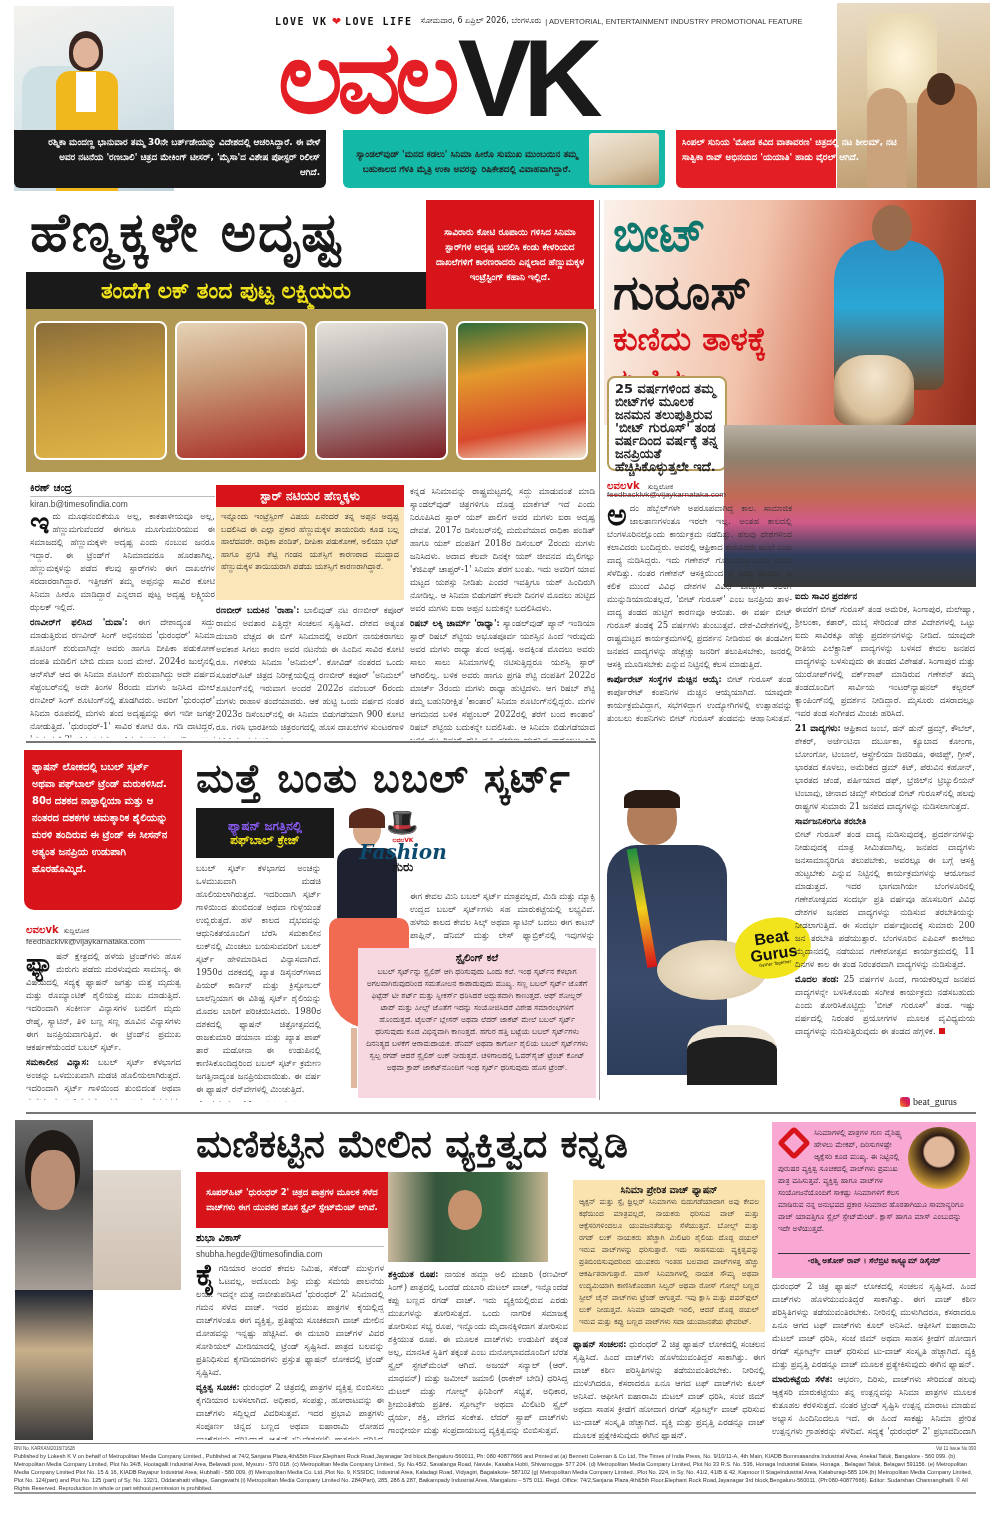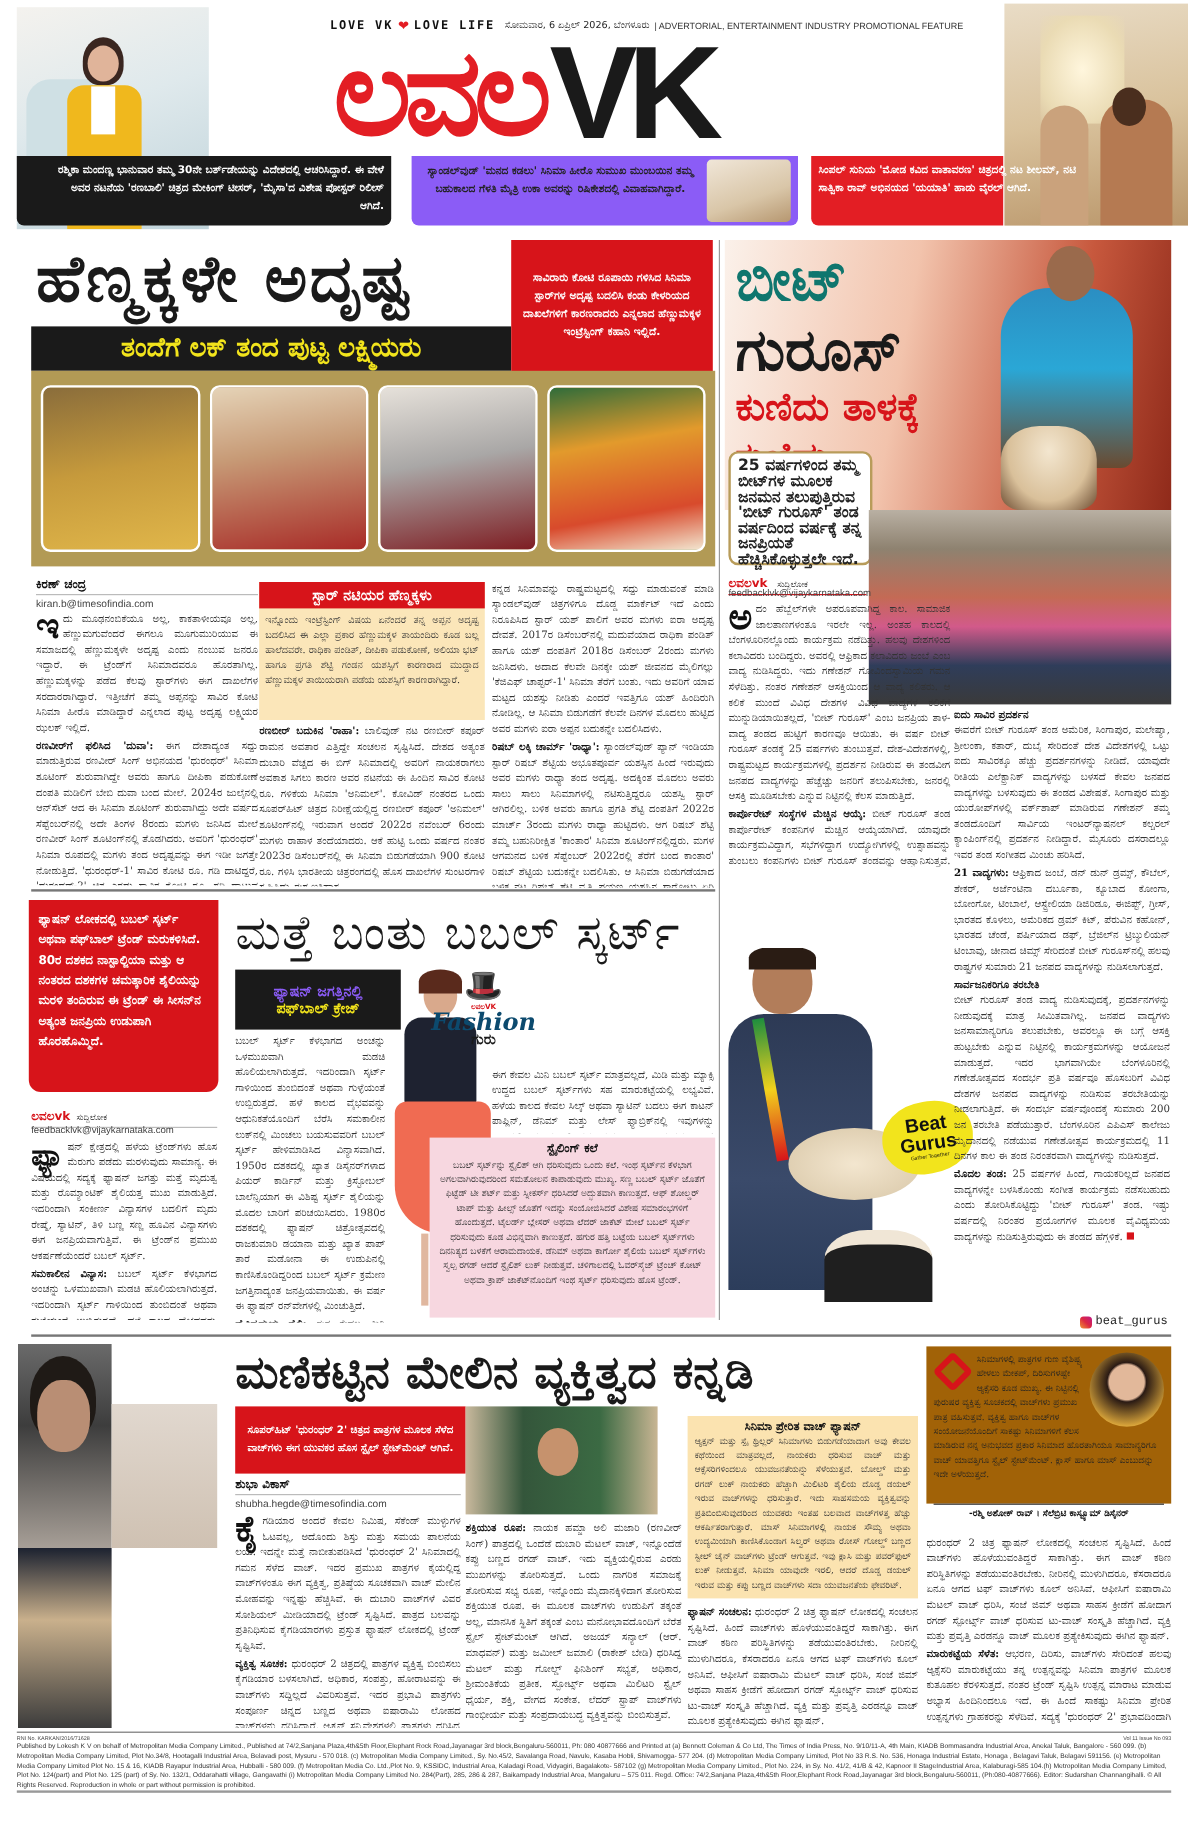--- a/index.html
+++ b/index.html
@@ -42,21 +42,21 @@
 <div class="abs" style="left:837px;top:3px;width:178px;height:185px;background:linear-gradient(170deg,#e9dcc6 0%,#d9c29c 50%,#b89468 100%);overflow:hidden">
   <div style="position:absolute;left:30px;top:10px;width:70px;height:90px;background:radial-gradient(ellipse at center,#fff6dd 0%,#eadbb4 70%,transparent 100%)"></div>
   <div style="position:absolute;left:30px;top:85px;width:40px;height:100px;background:#caa27c;border-radius:20px 20px 0 0"></div>
   <div style="position:absolute;left:80px;top:80px;width:60px;height:105px;background:#b57a52;border-radius:24px 24px 0 0"></div>
   <div style="position:absolute;left:90px;top:70px;width:28px;height:32px;background:#4a2e1e;border-radius:50%"></div>
 </div>
 
 <div class="abs" style="left:14px;top:130px;width:312px;height:58px;background:#1a1a1a;border-radius:0 0 6px 6px;padding:5px 6px 4px 30px">
   <div style="color:#fff;font-size:8.8px;line-height:15px;text-align:right;font-weight:bold">ರಶ್ಮಿಕಾ ಮಂದಣ್ಣ ಭಾನುವಾರ ತಮ್ಮ 30ನೇ ಬರ್ತ್‌ಡೇಯನ್ನು ವಿದೇಶದಲ್ಲಿ ಆಚರಿಸಿದ್ದಾರೆ. ಈ ವೇಳೆ ಅವರ ನಟನೆಯ 'ರಣಬಾಲಿ' ಚಿತ್ರದ ಮೇಕಿಂಗ್ ಟೀಸರ್, 'ಮೈಸಾ'ದ ವಿಶೇಷ ಪೋಸ್ಟರ್ ರಿಲೀಸ್ ಆಗಿದೆ.</div>
 </div>
-<div class="abs" style="left:343px;top:130px;width:322px;height:58px;background:#8b5cf6;border-radius:0 0 6px 6px;padding:6px 80px 4px 6px">
+<div class="abs" style="left:343px;top:130px;width:322px;height:58px;background:#14b8a6;border-radius:0 0 6px 6px;padding:17px 80px 4px 6px">
   <div style="color:#222;font-size:8.8px;line-height:15px;text-align:center;font-weight:bold">ಸ್ಯಾಂಡಲ್‌ವುಡ್ 'ಮನದ ಕಡಲು' ಸಿನಿಮಾ ಹೀರೊ ಸುಮುಖ ಮುಂಬಯಿನ ತಮ್ಮ ಬಹುಕಾಲದ ಗೆಳತಿ ಮೈತ್ರಿ ಉಕಾ ಅವರನ್ನು ರಿಷಿಕೇಶದಲ್ಲಿ ವಿವಾಹವಾಗಿದ್ದಾರೆ.</div>
   <div style="position:absolute;right:6px;top:3px;width:70px;height:52px;border-radius:4px;background:linear-gradient(160deg,#f0e6d8,#d9c6a8 60%,#b69770)"></div>
 </div>
 <div class="abs" style="left:676px;top:130px;width:160px;height:58px;background:#e31e24;border-radius:0 0 0 6px;padding:5px 0 4px 6px">
   <div style="color:#fff;font-size:8.8px;line-height:15px;font-weight:bold;width:215px;position:relative;z-index:2">ಸಿಂಪಲ್ ಸುನಿಯ 'ಮೋಡ ಕವಿದ ವಾತಾವರಣ' ಚಿತ್ರದಲ್ಲಿ ನಟ ಶೀಲಮ್, ನಟಿ ಸಾತ್ವಿಕಾ ರಾವ್ ಅಭಿನಯದ 'ಯಯಾತಿ' ಹಾಡು ವೈರಲ್ ಆಗಿದೆ.</div>
 </div>
 
 <div class="abs" style="left:30px;top:198px;width:400px;font-size:54px;font-weight:bold;color:#1a1a1a;letter-spacing:2px;line-height:70px;white-space:nowrap">ಹೆಣ್ಮಕ್ಕಳೇ ಅದೃಷ್ಟ</div>
 <div class="abs" style="left:26px;top:272px;width:400px;height:37px;background:#1a1a1a;display:flex;align-items:center;justify-content:center">
   <span style="color:#f2e41c;font-size:22px;font-weight:bold;white-space:nowrap">ತಂದೆಗೆ ಲಕ್ ತಂದ ಪುಟ್ಟ ಲಕ್ಷ್ಮಿಯರು</span>
@@ -140,37 +140,37 @@
 </div>
 
 <div class="abs txt" style="left:795px;top:590px;width:180px;height:510px;overflow:hidden">
   <p><span class="sub">ಐದು ಸಾವಿರ ಪ್ರದರ್ಶನ</span><br><span>ಈವರೆಗೆ ಬೀಟ್ ಗುರೂಸ್ ತಂಡ ಅಮೆರಿಕ, ಸಿಂಗಾಪುರ, ಮಲೇಷ್ಯಾ, ಶ್ರೀಲಂಕಾ, ಕತಾರ್, ದುಬೈ ಸೇರಿದಂತೆ ದೇಶ ವಿದೇಶಗಳಲ್ಲಿ ಒಟ್ಟು ಐದು ಸಾವಿರಕ್ಕೂ ಹೆಚ್ಚು ಪ್ರದರ್ಶನಗಳನ್ನು ನೀಡಿದೆ. ಯಾವುದೇ ರೀತಿಯ ಎಲೆಕ್ಟ್ರಾನಿಕ್ ವಾದ್ಯಗಳನ್ನು ಬಳಸದೆ ಕೇವಲ ಜನಪದ ವಾದ್ಯಗಳನ್ನು ಬಳಸುವುದು ಈ ತಂಡದ ವಿಶೇಷತೆ. ಸಿಂಗಾಪುರ ಮತ್ತು ಯುರೋಪ್‌ಗಳಲ್ಲಿ ವರ್ಕ್‌ಶಾಪ್ ಮಾಡಿರುವ ಗಣೇಶನ್ ತಮ್ಮ ತಂಡದೊಂದಿಗೆ ಸಾರ್ವಿಯ ಇಂಟರ್‌ನ್ಯಾಷನಲ್ ಕಲ್ಚರಲ್ ಕ್ಯಾಂಪಿಂಗ್‌ನಲ್ಲಿ ಪ್ರದರ್ಶನ ನೀಡಿದ್ದಾರೆ. ಮೈಸೂರು ದಸರಾದಲ್ಲೂ ಇವರ ತಂಡ ಸಂಗೀತದ ಮಿಂಚು ಹರಿಸಿದೆ.</span></p>
   <p><span class="sub">21 ವಾದ್ಯಗಳು:</span> <span>ಆಫ್ರಿಕಾದ ಜಂಬೆ, ಡನ್ ಡುನ್ ಡ್ರಮ್ಸ್, ಕೌಬೆಲ್, ಶೇಕರ್, ಅರ್ಜೆಂಟಿನಾ ದರ್ಬೂಕಾ, ಕ್ಯೂಬಾದ ಕೋಂಗಾ, ಬೋಂಗೋ, ಟಿಂಬಾಲೆ, ಆಸ್ಟ್ರೇಲಿಯಾ ಡಿಜಿರಿಡೂ, ಈಜಿಪ್ಟ್, ಗ್ರೀಸ್, ಭಾರತದ ಕೊಳಲು, ಅಮೆರಿಕದ ಡ್ರಮ್ ಕಿಟ್, ಪೆರುವಿನ ಕಹೋನ್, ಭಾರತದ ಚೆಂಡೆ, ಪರ್ಷಿಯಾದ ಡಫ್, ಬ್ರೆಜಿಲ್‌ನ ಟ್ರಿಬ್ಯುಲಿಯನ್ ಟಿಂಬಾವು, ಚೀನಾದ ಚಿಮ್ಸ್ ಸೇರಿದಂತೆ ಬೀಟ್ ಗುರೂಸ್‌ನಲ್ಲಿ ಹಲವು ರಾಷ್ಟ್ರಗಳ ಸುಮಾರು 21 ಜನಪದ ವಾದ್ಯಗಳನ್ನು ನುಡಿಸಲಾಗುತ್ತದೆ.</span></p>
   <p><span class="sub">ಸಾರ್ವಜನಿಕರಿಗೂ ತರಬೇತಿ</span><br><span>ಬೀಟ್ ಗುರೂಸ್ ತಂಡ ವಾದ್ಯ ನುಡಿಸುವುದಕ್ಕೆ, ಪ್ರದರ್ಶನಗಳನ್ನು ನೀಡುವುದಕ್ಕೆ ಮಾತ್ರ ಸೀಮಿತವಾಗಿಲ್ಲ. ಜನಪದ ವಾದ್ಯಗಳು ಜನಸಾಮಾನ್ಯರಿಗೂ ತಲುಪಬೇಕು, ಅವರಲ್ಲೂ ಈ ಬಗ್ಗೆ ಆಸಕ್ತಿ ಹುಟ್ಟಬೇಕು ಎನ್ನುವ ನಿಟ್ಟಿನಲ್ಲಿ ಕಾರ್ಯಕ್ರಮಗಳನ್ನು ಆಯೋಜನೆ ಮಾಡುತ್ತದೆ. ಇದರ ಭಾಗವಾಗಿಯೇ ಬೆಂಗಳೂರಿನಲ್ಲಿ ಗಣೇಶೋತ್ಸವದ ಸಂದರ್ಭ ಪ್ರತಿ ವರ್ಷವೂ ಹೊಸಬರಿಗೆ ವಿವಿಧ ದೇಶಗಳ ಜನಪದ ವಾದ್ಯಗಳನ್ನು ನುಡಿಸುವ ತರಬೇತಿಯನ್ನು ನೀಡಲಾಗುತ್ತಿದೆ. ಈ ಸಂದರ್ಭ ವರ್ಷವೊಂದಕ್ಕೆ ಸುಮಾರು 200 ಜನ ತರಬೇತಿ ಪಡೆಯುತ್ತಾರೆ. ಬೆಂಗಳೂರಿನ ಎಪಿಎಸ್ ಕಾಲೇಜು ಮೈದಾನದಲ್ಲಿ ನಡೆಯುವ ಗಣೇಶೋತ್ಸವ ಕಾರ್ಯಕ್ರಮದಲ್ಲಿ 11 ದಿನಗಳ ಕಾಲ ಈ ತಂಡ ನಿರಂತರವಾಗಿ ವಾದ್ಯಗಳನ್ನು ನುಡಿಸುತ್ತದೆ.</span></p>
   <p><span class="sub">ಮೊದಲ ತಂಡ:</span> <span>25 ವರ್ಷಗಳ ಹಿಂದೆ, ಗಾಯಕರಿಲ್ಲದೆ ಜನಪದ ವಾದ್ಯಗಳನ್ನೇ ಬಳಸಿಕೊಂಡು ಸಂಗೀತ ಕಾರ್ಯಕ್ರಮ ನಡೆಸಬಹುದು ಎಂದು ತೋರಿಸಿಕೊಟ್ಟಿದ್ದು 'ಬೀಟ್ ಗುರೂಸ್' ತಂಡ. ಇಷ್ಟು ವರ್ಷದಲ್ಲಿ ನಿರಂತರ ಪ್ರಯೋಗಗಳ ಮೂಲಕ ವೈವಿಧ್ಯಮಯ ವಾದ್ಯಗಳನ್ನು ನುಡಿಸುತ್ತಿರುವುದು ಈ ತಂಡದ ಹೆಗ್ಗಳಿಕೆ.</span><span class="endmark"></span></p>
 </div>
 <div class="abs" style="left:900px;top:1096px;display:flex;align-items:center;gap:3px">
   <span style="display:inline-block;width:10px;height:10px;border-radius:3px;background:linear-gradient(45deg,#f09433,#dc2743,#bc1888)"></span>
-  <span style="font-family:Liberation Mono, monospace;font-size:10px;color:#222">beat_gurus</span>
+  <span style="font-family:Liberation Serif, serif;font-size:10px;color:#222">beat_gurus</span>
 </div>
 
 <div class="abs" style="left:24px;top:750px;width:158px;height:160px;background:#d7141a;border-radius:0 0 10px 10px;padding:8px 8px">
   <div style="color:#fff;font-size:10px;line-height:17px;font-weight:bold">ಫ್ಯಾಷನ್ ಲೋಕದಲ್ಲಿ ಬಬಲ್ ಸ್ಕರ್ಟ್ ಅಥವಾ ಪಫ್‌ಬಾಲ್ ಟ್ರೆಂಡ್ ಮರುಕಳಿಸಿದೆ. 80ರ ದಶಕದ ನಾಸ್ಟಾಲ್ಜಿಯಾ ಮತ್ತು ಆ ನಂತರದ ದಶಕಗಳ ಚಮತ್ಕಾರಿಕ ಶೈಲಿಯನ್ನು ಮರಳಿ ತಂದಿರುವ ಈ ಟ್ರೆಂಡ್ ಈ ಸೀಸನ್‌ನ ಅತ್ಯಂತ ಜನಪ್ರಿಯ ಉಡುಪಾಗಿ ಹೊರಹೊಮ್ಮಿದೆ.</div>
 </div>
 <div class="abs" style="left:26px;top:918px;width:155px;border-bottom:1px solid #bbb;padding-bottom:2px">
   <span style="font-size:10px;font-weight:bold;color:#d7141a">ಲವಲvk</span>
   <span style="font-size:7px;color:#222;marg​in-left:3px">ಸುದ್ದಿಲೋಕ</span>
 </div>
 <div class="abs" style="left:26px;top:937px;font-family:'Liberation Sans',sans-serif;font-size:8px;color:#444">feedbacklvk@vijaykarnataka.com</div>
 <div class="abs txt" style="left:26px;top:950px;width:155px;height:150px;overflow:hidden">
   <p><span class="dropcap" style="font-size:24px">ಫ್ಯಾ</span><span>ಷನ್ ಕ್ಷೇತ್ರದಲ್ಲಿ ಹಳೆಯ ಟ್ರೆಂಡ್‌ಗಳು ಹೊಸ ಮೆರುಗು ಪಡೆದು ಮರಳುವುದು ಸಾಮಾನ್ಯ. ಈ ವಿಷಯದಲ್ಲಿ ಸದ್ಯಕ್ಕೆ ಫ್ಯಾಷನ್ ಜಗತ್ತು ಮತ್ತೆ ಮೃದುತ್ವ ಮತ್ತು ರೊಮ್ಯಾಂಟಿಕ್ ಶೈಲಿಯತ್ತ ಮುಖ ಮಾಡುತ್ತಿದೆ. ಇದರಿಂದಾಗಿ ಸಂಕೀರ್ಣ ವಿನ್ಯಾಸಗಳ ಬದಲಿಗೆ ಮೃದು ರೇಷ್ಮೆ, ಸ್ಯಾಟಿನ್, ತಿಳಿ ಬಣ್ಣ ಸಣ್ಣ ಹೂವಿನ ವಿನ್ಯಾಸಗಳು ಈಗ ಜನಪ್ರಿಯವಾಗುತ್ತಿವೆ. ಈ ಟ್ರೆಂಡ್‌ನ ಪ್ರಮುಖ ಆಕರ್ಷಣೆಯೆಂದರೆ ಬಬಲ್ ಸ್ಕರ್ಟ್.</span></p>
   <p><span class="sub">ಸಮಕಾಲೀನ ವಿನ್ಯಾಸ:</span> <span>ಬಬಲ್ ಸ್ಕರ್ಟ್ ಕೆಳಭಾಗದ ಅಂಚನ್ನು ಒಳಮುಖವಾಗಿ ಮಡಚಿ ಹೊಲಿಯಲಾಗಿರುತ್ತದೆ. ಇದರಿಂದಾಗಿ ಸ್ಕರ್ಟ್ ಗಾಳಿಯಿಂದ ತುಂಬಿದಂತೆ ಅಥವಾ ಗುಳ್ಳೆಯಂತೆ ಉಬ್ಬಿರುತ್ತದೆ. ಹಳೆ ಕಾಲದ ವೈಭವವನ್ನು ಆಧುನಿಕತೆಯೊಂದಿಗೆ ಬೆರೆಸಿ ಸಮಕಾಲೀನ ಲುಕ್‌ನಲ್ಲಿ ಮಿಂಚಲು ಬಯಸುವವರಿಗೆ ಬಬಲ್ ಸ್ಕರ್ಟ್ ಹೇಳಿಮಾಡಿಸಿದ ವಿನ್ಯಾಸವಾಗಿದೆ. 1950ರ ದಶಕದಲ್ಲಿ ಖ್ಯಾತ ಡಿಸೈನರ್‌ಗಳಾದ ಪಿಯರ್ ಕಾರ್ಡಿನ್ ಮತ್ತು ಕ್ರಿಸ್ಟೋಬಲ್ ಬಾಲೆನ್ಸಿಯಾಗ ಈ ವಿಶಿಷ್ಟ ಸ್ಕರ್ಟ್ ಶೈಲಿಯನ್ನು ಮೊದಲ ಬಾರಿಗೆ ಪರಿಚಯಿಸಿದರು. 1980ರ ದಶಕದಲ್ಲಿ ಫ್ಯಾಷನ್ ಚಿತ್ರೋತ್ಸವದಲ್ಲಿ ರಾಜಕುಮಾರಿ ಡಯಾನಾ ಮತ್ತು ಖ್ಯಾತ ಪಾಪ್ ತಾರೆ ಮಡೋನಾ ಈ ಉಡುಪಿನಲ್ಲಿ ಕಾಣಿಸಿಕೊಂಡಿದ್ದರಿಂದ ಬಬಲ್ ಸ್ಕರ್ಟ್ ಕ್ರಮೇಣ ಜಗತ್ತಿನಾದ್ಯಂತ ಜನಪ್ರಿಯವಾಯಿತು. ಈ ವರ್ಷ ಈ ಫ್ಯಾಷನ್ ರನ್‌ವೇಗಳಲ್ಲಿ ಮಿಂಚುತ್ತಿದೆ.</span></p>
 </div>
 
-<div class="abs" style="left:196px;top:748px;width:400px;font-size:40px;font-weight:normal;color:#1a1a1a;white-space:nowrap;line-height:60px;letter-spacing:1px">ಮತ್ತೆ ಬಂತು ಬಬಲ್ ಸ್ಕರ್ಟ್</div>
+<div class="abs" style="left:196px;top:748px;width:400px;font-size:40px;font-weight:bold;color:#1a1a1a;white-space:nowrap;line-height:60px;letter-spacing:1px">ಮತ್ತೆ ಬಂತು ಬಬಲ್ ಸ್ಕರ್ಟ್</div>
 <div class="abs" style="left:196px;top:808px;width:138px;height:50px;background:#1a1a1a;display:flex;flex-direction:column;align-items:center;justify-content:center">
   <span style="color:#8b5cf6;font-size:12px;font-weight:bold">ಫ್ಯಾಷನ್ ಜಗತ್ತಿನಲ್ಲಿ</span>
   <span style="color:#f2e41c;font-size:12px;font-weight:bold">ಪಫ್‌ಬಾಲ್ ಕ್ರೇಜ್</span>
 </div>
 
 <div class="abs txt" style="left:196px;top:862px;width:125px;height:240px;overflow:hidden">
   <p><span>ಬಬಲ್ ಸ್ಕರ್ಟ್ ಕೆಳಭಾಗದ ಅಂಚನ್ನು ಒಳಮುಖವಾಗಿ ಮಡಚಿ ಹೊಲಿಯಲಾಗಿರುತ್ತದೆ. ಇದರಿಂದಾಗಿ ಸ್ಕರ್ಟ್ ಗಾಳಿಯಿಂದ ತುಂಬಿದಂತೆ ಅಥವಾ ಗುಳ್ಳೆಯಂತೆ ಉಬ್ಬಿರುತ್ತದೆ. ಹಳೆ ಕಾಲದ ವೈಭವವನ್ನು ಆಧುನಿಕತೆಯೊಂದಿಗೆ ಬೆರೆಸಿ ಸಮಕಾಲೀನ ಲುಕ್‌ನಲ್ಲಿ ಮಿಂಚಲು ಬಯಸುವವರಿಗೆ ಬಬಲ್ ಸ್ಕರ್ಟ್ ಹೇಳಿಮಾಡಿಸಿದ ವಿನ್ಯಾಸವಾಗಿದೆ. 1950ರ ದಶಕದಲ್ಲಿ ಖ್ಯಾತ ಡಿಸೈನರ್‌ಗಳಾದ ಪಿಯರ್ ಕಾರ್ಡಿನ್ ಮತ್ತು ಕ್ರಿಸ್ಟೋಬಲ್ ಬಾಲೆನ್ಸಿಯಾಗ ಈ ವಿಶಿಷ್ಟ ಸ್ಕರ್ಟ್ ಶೈಲಿಯನ್ನು ಮೊದಲ ಬಾರಿಗೆ ಪರಿಚಯಿಸಿದರು. 1980ರ ದಶಕದಲ್ಲಿ ಫ್ಯಾಷನ್ ಚಿತ್ರೋತ್ಸವದಲ್ಲಿ ರಾಜಕುಮಾರಿ ಡಯಾನಾ ಮತ್ತು ಖ್ಯಾತ ಪಾಪ್ ತಾರೆ ಮಡೋನಾ ಈ ಉಡುಪಿನಲ್ಲಿ ಕಾಣಿಸಿಕೊಂಡಿದ್ದರಿಂದ ಬಬಲ್ ಸ್ಕರ್ಟ್ ಕ್ರಮೇಣ ಜಗತ್ತಿನಾದ್ಯಂತ ಜನಪ್ರಿಯವಾಯಿತು. ಈ ವರ್ಷ ಈ ಫ್ಯಾಷನ್ ರನ್‌ವೇಗಳಲ್ಲಿ ಮಿಂಚುತ್ತಿದೆ.</span></p>
   <p><span class="sub">ವೈವಿಧ್ಯಮಯ ಶೈಲಿ:</span> <span>ಈಗ ಕೇವಲ ಮಿನಿ ಬಬಲ್ ಸ್ಕರ್ಟ್ ಮಾತ್ರವಲ್ಲದೆ, ಮಿಡಿ ಮತ್ತು ಮ್ಯಾಕ್ಸಿ ಉದ್ದದ ಬಬಲ್ ಸ್ಕರ್ಟ್‌ಗಳು ಸಹ ಮಾರುಕಟ್ಟೆಯಲ್ಲಿ ಲಭ್ಯವಿವೆ. ಹಳೆಯ ಕಾಲದ ಕೇವಲ ಸಿಲ್ಕ್ ಅಥವಾ ಸ್ಯಾಟಿನ್ ಬದಲು ಈಗ ಕಾಟನ್ ಪಾಪ್ಲಿನ್, ಡೆನಿಮ್ ಮತ್ತು ಲೇಸ್ ಫ್ಯಾಬ್ರಿಕ್‌ನಲ್ಲಿ ಇವುಗಳನ್ನು ವಿನ್ಯಾಸಗೊಳಿಸಲಾಗುತ್ತಿದೆ. ಕಪ್ಪು ಮತ್ತು ಬಿಳಿ ಬಣ್ಣದಂತಹ ಕ್ಲಾಸಿಕ್ ಬಣ್ಣಗಳ ಜೊತೆಗೆ ಪ್ರಕಾಶಮಾನವಾದ ಕೆಂಪು, ನೀಲಿ ಮತ್ತು ತಿಳಿ ಬಣ್ಣಗಳು ಹೆಚ್ಚು ಜನಪ್ರಿಯವಾಗಿವೆ. ಹಾಲಿವುಡ್‌ನ ಹೈಲಿ ಬೀಬರ್, ಕೈಲಿ ಜೆನ್ನರ್ ಮತ್ತು ಬಾಲಿವುಡ್‌ನ ಅನನ್ಯಾ ಪಾಂಡೆ, ಅದಿತಿ ರಾವ್ ಹೈದರಿಯಂತಹ ತಾರೆಯರು ಈಗಾಗಲೇ ಬಬಲ್ ಸ್ಕರ್ಟ್‌ಗಳನ್ನು ಧರಿಸಿ ಫ್ಯಾಷನ್ ಪ್ರೇಮಿಗಳ ಗಮನ ಸೆಳೆದಿದ್ದಾರೆ. ಇದು ಕೇವಲ ಮೈಕ್ರೊ ಟ್ರೆಂಡ್ ಆಗಿ ಉಳಿಯದೆ ಫ್ಯಾಷನ್ ಲೋಕದಲ್ಲಿ ದೀರ್ಘಕಾಲ ಉಳಿಯುವ ಸೂಚನೆ ನೀಡುತ್ತಿದೆ. ಆದರಲ್ಲೂ ಈ ಬೇಸಿಗೆಯಲ್ಲಿ ಬಬಲ್ ಸ್ಕರ್ಟ್ ಫ್ಯಾಷನ್ ಜಗತ್ತಿನಲ್ಲಿ ತನ್ನದೇ ಆದ ವಿಶಿಷ್ಟ ಸ್ಥಾನ ಪಡೆದಿದೆ.</span></p>
 </div>
 
@@ -230,21 +230,21 @@
 </div>
 
 <div class="abs" style="left:573px;top:1180px;width:192px;height:152px;background:#fbe3b0;padding:4px 6px">
   <div style="font-size:9.5px;font-weight:bold;color:#111;text-align:center">ಸಿನಿಮಾ ಪ್ರೇರಿತ ವಾಚ್ ಫ್ಯಾಷನ್</div>
   <div style="font-family:'DejaVu Serif',serif;font-size:7.5px;line-height:12px;color:#333;text-align:justify">ಆ್ಯಕ್ಷನ್ ಮತ್ತು ಸ್ಪೈ ಥ್ರಿಲ್ಲರ್ ಸಿನಿಮಾಗಳು ಬಿಡುಗಡೆಯಾದಾಗ ಅವು ಕೇವಲ ಕಥೆಯಿಂದ ಮಾತ್ರವಲ್ಲದೆ, ನಾಯಕರು ಧರಿಸುವ ವಾಚ್ ಮತ್ತು ಆಕ್ಸೆಸರಿಗಳಿಂದಲೂ ಯುವಜನತೆಯನ್ನು ಸೆಳೆಯುತ್ತವೆ. ಬೋಲ್ಡ್ ಮತ್ತು ರಗಡ್ ಲುಕ್ ನಾಯಕರು ಹೆಚ್ಚಾಗಿ ಮಿಲಿಟರಿ ಶೈಲಿಯ ದೊಡ್ಡ ಡಯಲ್ ಇರುವ ವಾಚ್‌ಗಳನ್ನು ಧರಿಸುತ್ತಾರೆ. ಇದು ಸಾಹಸಮಯ ವ್ಯಕ್ತಿತ್ವವನ್ನು ಪ್ರತಿಬಿಂಬಿಸುವುದರಿಂದ ಯುವಕರು ಇಂತಹ ಬಲವಾದ ವಾಚ್‌ಗಳತ್ತ ಹೆಚ್ಚು ಆಕರ್ಷಿತರಾಗುತ್ತಾರೆ. ಮಾಸ್ ಸಿನಿಮಾಗಳಲ್ಲಿ ನಾಯಕ ಸೌಮ್ಯ ಅಥವಾ ಉದ್ಯಮಿಯಾಗಿ ಕಾಣಿಸಿಕೊಂಡಾಗ ಸಿಲ್ವರ್ ಅಥವಾ ರೋಸ್ ಗೋಲ್ಡ್ ಬಣ್ಣದ ಸ್ಟೀಲ್ ಚೈನ್ ವಾಚ್‌ಗಳು ಟ್ರೆಂಡ್ ಆಗುತ್ತವೆ. ಇವು ಕ್ಲಾಸಿ ಮತ್ತು ಪವರ್‌ಫುಲ್ ಲುಕ್ ನೀಡುತ್ತವೆ. ಸಿನಿಮಾ ಯಾವುದೇ ಇರಲಿ, ಆದರೆ ದೊಡ್ಡ ಡಯಲ್ ಇರುವ ಮತ್ತು ಕಪ್ಪು ಬಣ್ಣದ ವಾಚ್‌ಗಳು ಸದಾ ಯುವಜನತೆಯ ಫೇವರಿಟ್.</div>
 </div>
 <div class="abs txt" style="left:573px;top:1338px;width:192px;height:102px;overflow:hidden">
   <p><span class="sub">ಫ್ಯಾಷನ್ ಸಂಚಲನ:</span> <span>ಧುರಂಧರ್ 2 ಚಿತ್ರ ಫ್ಯಾಷನ್ ಲೋಕದಲ್ಲಿ ಸಂಚಲನ ಸೃಷ್ಟಿಸಿದೆ. ಹಿಂದೆ ವಾಚ್‌ಗಳು ಹೊಳೆಯುವಂತಿದ್ದರೆ ಸಾಕಾಗಿತ್ತು. ಈಗ ವಾಚ್ ಕಠಿಣ ಪರಿಸ್ಥಿತಿಗಳನ್ನು ತಡೆಯುವಂತಿರಬೇಕು. ನೀರಿನಲ್ಲಿ ಮುಳುಗಿದರೂ, ಕೆಸರಾದರೂ ಏನೂ ಆಗದ ಟಫ್ ವಾಚ್‌ಗಳು ಕೂಲ್ ಅನಿಸಿವೆ. ಆಫೀಸಿಗೆ ಐಷಾರಾಮಿ ಮೆಟಲ್ ವಾಚ್ ಧರಿಸಿ, ಸಂಜೆ ಜಿಮ್ ಅಥವಾ ಸಾಹಸ ಕ್ರೀಡೆಗೆ ಹೋದಾಗ ರಗಡ್ ಸ್ಪೋರ್ಟ್ಸ್ ವಾಚ್ ಧರಿಸುವ ಟು-ವಾಚ್ ಸಂಸ್ಕೃತಿ ಹೆಚ್ಚಾಗಿದೆ. ವ್ಯಕ್ತಿ ಮತ್ತು ಪ್ರವೃತ್ತಿ ಎರಡನ್ನೂ ವಾಚ್ ಮೂಲಕ ಪ್ರತ್ಯೇಕಿಸುವುದು ಈಗಿನ ಫ್ಯಾಷನ್.</span></p>
 </div>
 
-<div class="abs" style="left:772px;top:1122px;width:204px;height:131px;background:#a16207;padding:5px 6px">
+<div class="abs" style="left:772px;top:1122px;width:204px;height:156px;background:#f9a8d4;padding:5px 6px">
   <span style="float:left;width:24px;height:24px;border:5px solid #d7141a;transform:rotate(45deg);margin:4px 8px 2px 4px;border-radius:4px"></span>
   <div style="float:right;width:62px;height:62px;border-radius:50%;background:radial-gradient(circle at 50% 40%,#e2b89a 0%,#e2b89a 30%,#2a1a14 34%,#d8a43a 75%,#b0832a 100%);margin:0 0 4px 4px"></div>
   <div style="font-family:'DejaVu Serif',serif;font-size:7.5px;line-height:12px;color:#222">ಸಿನಿಮಾಗಳಲ್ಲಿ ಪಾತ್ರಗಳ ಗುಣ ವೈಶಿಷ್ಟ್ಯ ಹೇಳಲು ಮೇಕಪ್, ದಿರಿಸುಗಳಷ್ಟೇ ಆ್ಯಕ್ಸೆಸರಿ ಕೂಡ ಮುಖ್ಯ. ಈ ನಿಟ್ಟಿನಲ್ಲಿ ಪುರುಷರ ವ್ಯಕ್ತಿತ್ವ ಸೂಚಕದಲ್ಲಿ ವಾಚ್‌ಗಳು ಪ್ರಮುಖ ಪಾತ್ರ ವಹಿಸುತ್ತವೆ. ವ್ಯಕ್ತಿತ್ವ ಹಾಗೂ ವಾಚ್‌ಗಳ ಸಂಯೋಜನೆಯೊಂದಿಗೆ ಸಾಕಷ್ಟು ಸಿನಿಮಾಗಳಿಗೆ ಕೆಲಸ ಮಾಡಿರುವ ನನ್ನ ಅನುಭವದ ಪ್ರಕಾರ ಸಿನಿಮಾದ ಹೊರತಾಗಿಯೂ ಸಾಮಾನ್ಯರಿಗೂ ವಾಚ್ ಯಾವತ್ತಿಗೂ ಸ್ಟೈಲ್ ಸ್ಟೇಟ್‌ಮೆಂಟ್. ಕ್ಲಾಸ್ ಹಾಗೂ ಮಾಸ್ ಎಂಬುದನ್ನು ಇದೇ ಅಳೆಯುತ್ತದೆ.</div>
   <div style="clear:both;border-top:1.5px solid #333;margin-top:18px;padding-top:2px;font-size:7.5px;font-weight:bold;color:#111;text-align:center">-ರಶ್ಮಿ ಅಶೋಕ್ ರಾವ್ । ಸೆಲೆಬ್ರಿಟಿ ಕಾಸ್ಟ್ಯೂಮ್ ಡಿಸೈನರ್</div>
 </div>
 <div class="abs txt" style="left:772px;top:1280px;width:204px;height:160px;overflow:hidden">
   <p><span>ಧುರಂಧರ್ 2 ಚಿತ್ರ ಫ್ಯಾಷನ್ ಲೋಕದಲ್ಲಿ ಸಂಚಲನ ಸೃಷ್ಟಿಸಿದೆ. ಹಿಂದೆ ವಾಚ್‌ಗಳು ಹೊಳೆಯುವಂತಿದ್ದರೆ ಸಾಕಾಗಿತ್ತು. ಈಗ ವಾಚ್ ಕಠಿಣ ಪರಿಸ್ಥಿತಿಗಳನ್ನು ತಡೆಯುವಂತಿರಬೇಕು. ನೀರಿನಲ್ಲಿ ಮುಳುಗಿದರೂ, ಕೆಸರಾದರೂ ಏನೂ ಆಗದ ಟಫ್ ವಾಚ್‌ಗಳು ಕೂಲ್ ಅನಿಸಿವೆ. ಆಫೀಸಿಗೆ ಐಷಾರಾಮಿ ಮೆಟಲ್ ವಾಚ್ ಧರಿಸಿ, ಸಂಜೆ ಜಿಮ್ ಅಥವಾ ಸಾಹಸ ಕ್ರೀಡೆಗೆ ಹೋದಾಗ ರಗಡ್ ಸ್ಪೋರ್ಟ್ಸ್ ವಾಚ್ ಧರಿಸುವ ಟು-ವಾಚ್ ಸಂಸ್ಕೃತಿ ಹೆಚ್ಚಾಗಿದೆ. ವ್ಯಕ್ತಿ ಮತ್ತು ಪ್ರವೃತ್ತಿ ಎರಡನ್ನೂ ವಾಚ್ ಮೂಲಕ ಪ್ರತ್ಯೇಕಿಸುವುದು ಈಗಿನ ಫ್ಯಾಷನ್.</span></p>
   <p><span class="sub">ಮಾರುಕಟ್ಟೆಯ ಸೆಳೆತ:</span> <span>ಆಭರಣ, ದಿರಿಸು, ವಾಚ್‌ಗಳು ಸೇರಿದಂತೆ ಹಲವು ಆ್ಯಕ್ಸೆಸರಿ ಮಾರುಕಟ್ಟೆಯು ತನ್ನ ಉತ್ಪನ್ನವನ್ನು ಸಿನಿಮಾ ಪಾತ್ರಗಳ ಮೂಲಕ ಕುತೂಹಲ ಕೆರಳಿಸುತ್ತದೆ. ನಂತರ ಟ್ರೆಂಡ್ ಸೃಷ್ಟಿಸಿ ಉತ್ಪನ್ನ ಮಾರಾಟ ಮಾಡುವ ಅಭ್ಯಾಸ ಹಿಂದಿನಿಂದಲೂ ಇದೆ. ಈ ಹಿಂದೆ ಸಾಕಷ್ಟು ಸಿನಿಮಾ ಪ್ರೇರಿತ ಉತ್ಪನ್ನಗಳು ಗ್ರಾಹಕರನ್ನು ಸೆಳೆದಿವೆ. ಸದ್ಯಕ್ಕೆ 'ಧುರಂಧರ್ 2' ಪ್ರಭಾವದಿಂದಾಗಿ ಮಾರುಕಟ್ಟೆಯಲ್ಲಿ ಲಿಮಿಟೆಡ್ ಎಡಿಷನ್ ವಾಚ್‌ಗಳಿಗೆ ಬೇಡಿಕೆ ಹೆಚ್ಚಿದೆ. ವಿಶೇಷವಾಗಿ ಗಾಢ ಕಪ್ಪು ಮತ್ತು ಟೈಟಾನಿಯಂ ಫಿನಿಶಿಂಗ್ ಇರುವ ವಾಚ್‌ಗಳತ್ತ ಆಕರ್ಷಣೆ ಹೆಚ್ಚಿದೆ. ಅಷ್ಟೇ ಅಲ್ಲ, ವಾಚ್‌ಗಳಲ್ಲಿ ವಿಶಿಷ್ಟ ಸೇರಿದಂತೆ ತಾಂತ್ರಿಕ ಸೌಲಭ್ಯಗಳನ್ನು ಕಾಣಿಸಿಕೊಂಡಿದೆ.</span></p>
 </div>
 

